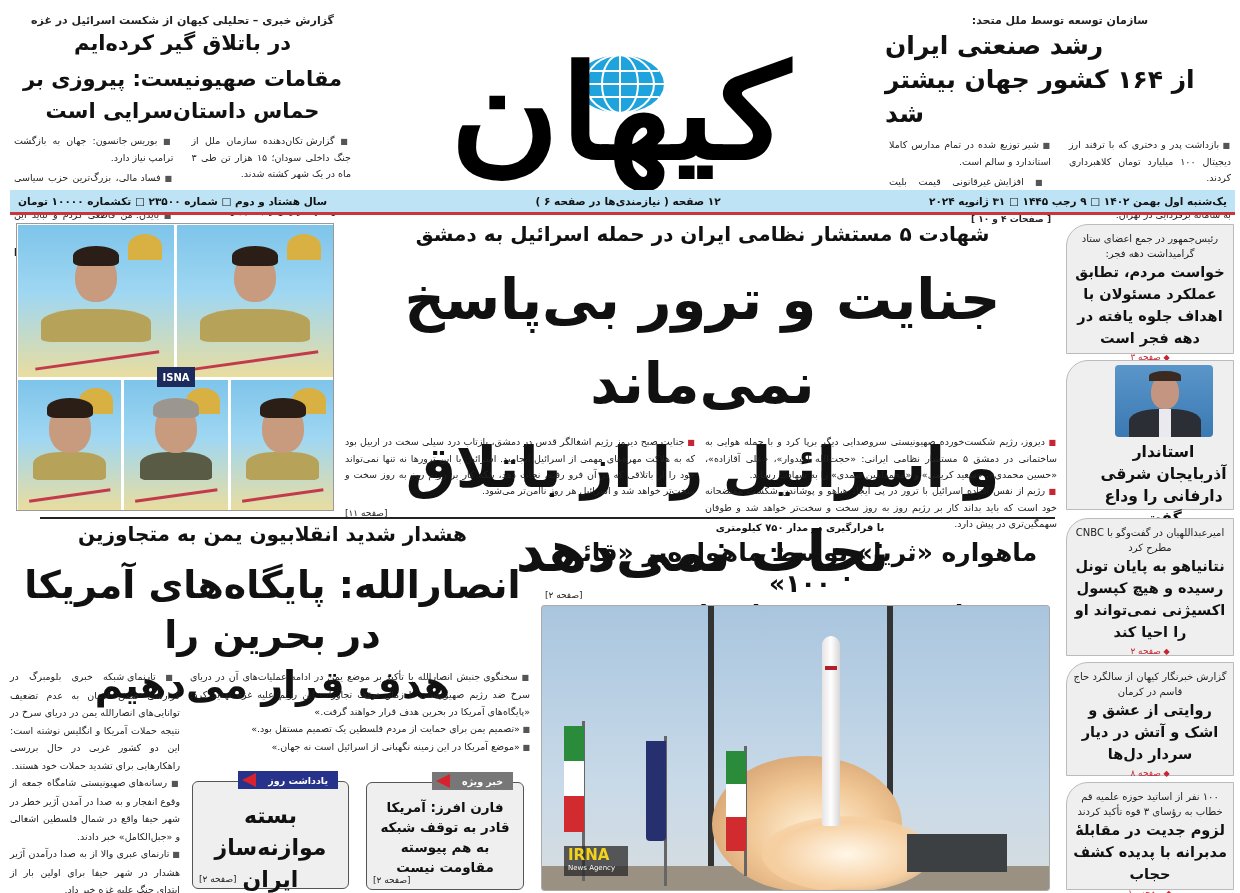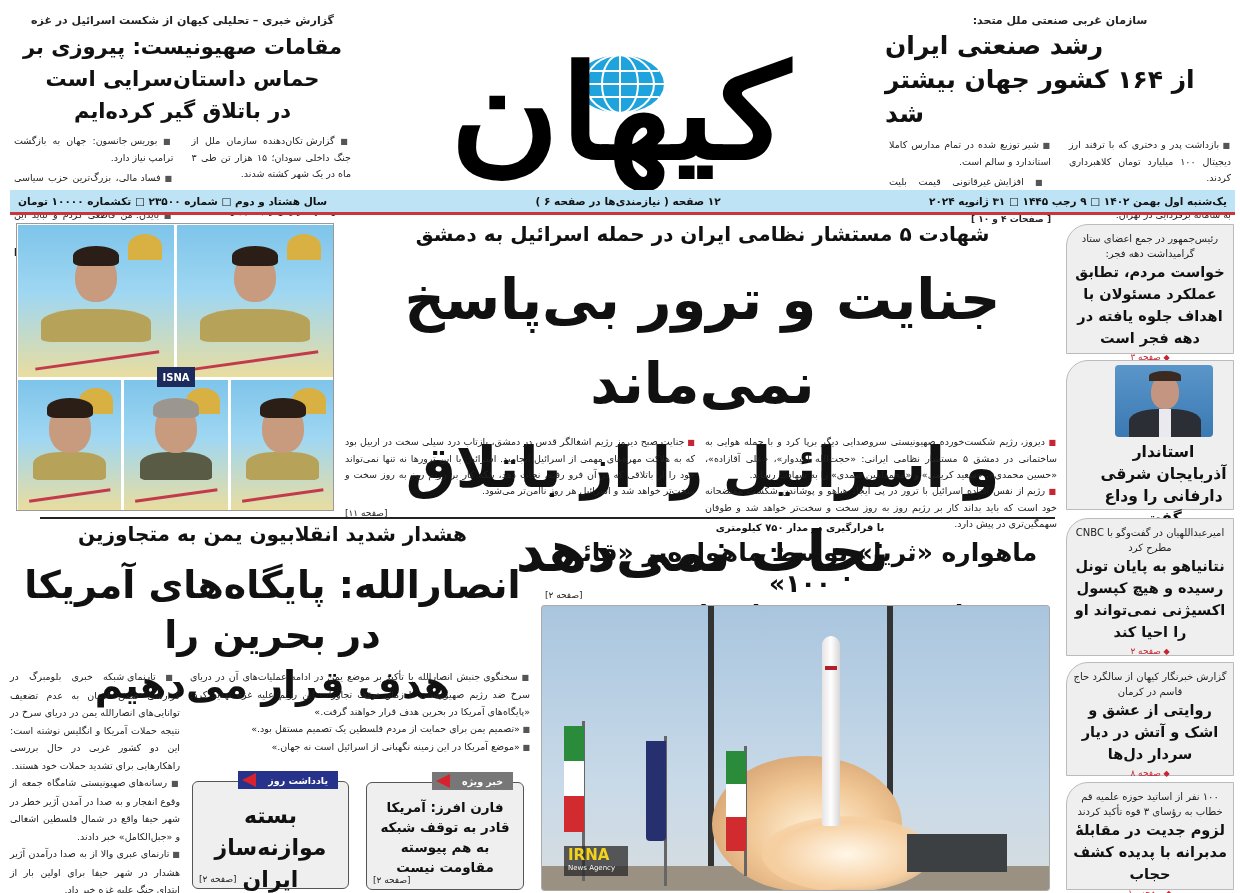--- a/index.html
+++ b/index.html
@@ -60,22 +60,22 @@
 
   .tagbox { border: 1.5px solid #555; border-radius: 6px; background: #efefef; }
   .tag { position: absolute; top: -11px; right: 10px; height: 18px; padding: 0 10px 0 30px; font-size: 9.5px; font-weight: bold; color: #fff; display: flex; align-items: center; }
   .tag .arrow { position: absolute; left: 4px; top: 2px; width: 0; height: 0; border-top: 7px solid transparent; border-bottom: 7px solid transparent; border-right: 14px solid #d6232e; }
 </style>
 </head>
 <body>
 
 <div class="abs" style="left:10px; top:14px; width:345px;">
   <div class="kicker">گزارش خبری – تحلیلی کیهان از شکست اسرائیل در غزه</div>
+  <div class="h-top-l">در باتلاق گیر کرده‌ایم</div>
   <div class="h-top-l" style="margin-top:4px;">مقامات صهیونیست: پیروزی بر حماس داستان‌سرایی است</div>
-  <div class="h-top-l">در باتلاق گیر کرده‌ایم</div>
   <div style="display:flex; gap:10px; margin-top:2px;">
     <div class="blurb j" style="flex:1;">
       <p class="sq">گزارش تکان‌دهنده سازمان ملل از جنگ داخلی سودان؛ ۱۵ هزار تن طی ۳ ماه در یک شهر کشته شدند.</p>
       <p class="sq">وحشت از جناح راست افراطی در آلمان دهها هزار تن را به خیابان‌ها کشاند.</p>
     </div>
     <div class="blurb j" style="flex:1;">
       <p class="sq">بوریس جانسون: جهان به بازگشت ترامپ نیاز دارد.</p>
       <p class="sq">فساد مالی، بزرگ‌ترین حزب سیاسی ژاپن را منحل کرد.</p>
       <p class="sq">بایدن: من قاطعی کردم و نباید این حرف را می‌زدم.</p>
       <p class="pageref bold" style="text-align:left;">[ صفحه آخر ]</p>
@@ -92,21 +92,21 @@
       <line x1="6" y1="17" x2="84" y2="17"></line>
       <line x1="6" y1="43" x2="84" y2="43"></line>
       <ellipse cx="45" cy="30" rx="18" ry="29"></ellipse>
       <ellipse cx="45" cy="30" rx="34" ry="29"></ellipse>
     </g>
   </svg>
   <div class="abs logo-text" style="left:20px; top:20px; width:320px; text-align:center;">کیهان</div>
 </div>
 
 <div class="abs" style="left:885px; top:14px; width:350px;">
-  <div class="kicker">سازمان غربی صنعتی ملل متحد:</div>
+  <div class="kicker">سازمان توسعه توسط ملل متحد:</div>
   <div class="h-top" style="margin-top:2px;">رشد صنعتی ایران</div>
   <div class="h-top">از ۱۶۴ کشور جهان بیشتر شد</div>
   <div style="display:flex; gap:10px; margin-top:2px;">
     <div class="blurb j" style="flex:1;">
       <p class="sq">بازداشت پدر و دختری که با ترفند ارز دیجیتال ۱۰۰ میلیارد تومان کلاهبرداری کردند.</p>
       <p class="sq">بهره‌برداری از اولین پل سواره‌رو مجهز به سامانه برفزدایی در تهران.</p>
       <p class="sq">غیبت دانش‌آموزان برای شرکت در امتحان موجه است.</p>
     </div>
     <div class="blurb j" style="flex:1;">
       <p class="sq">شیر توزیع شده در تمام مدارس کاملا استاندارد و سالم است.</p>

